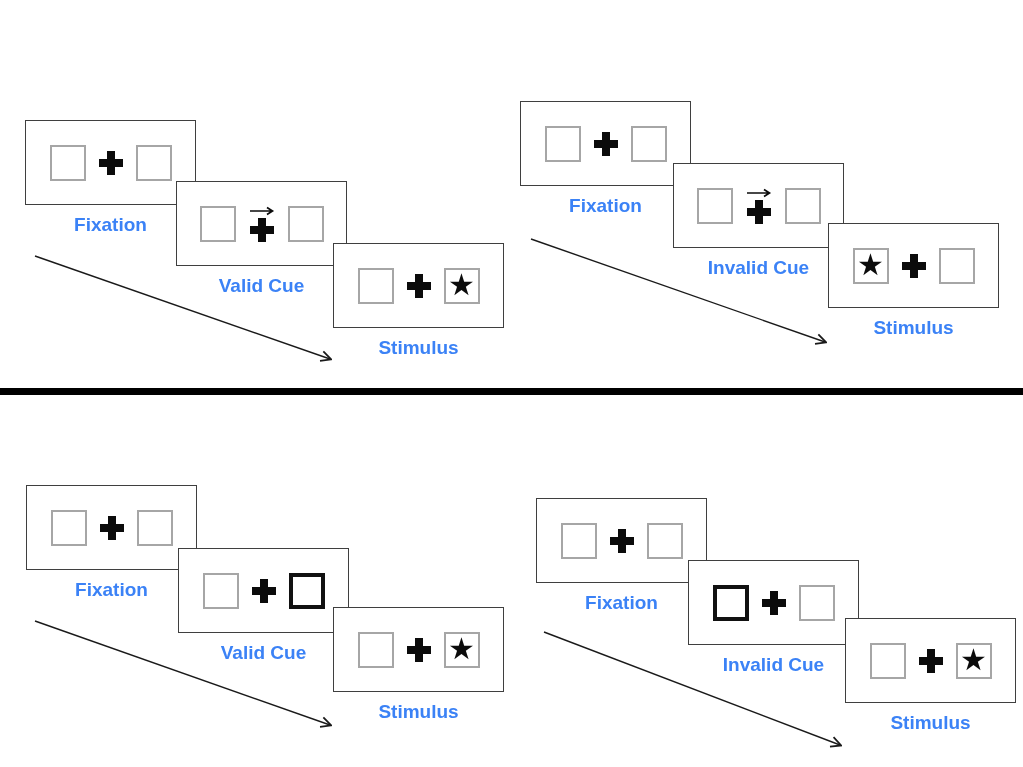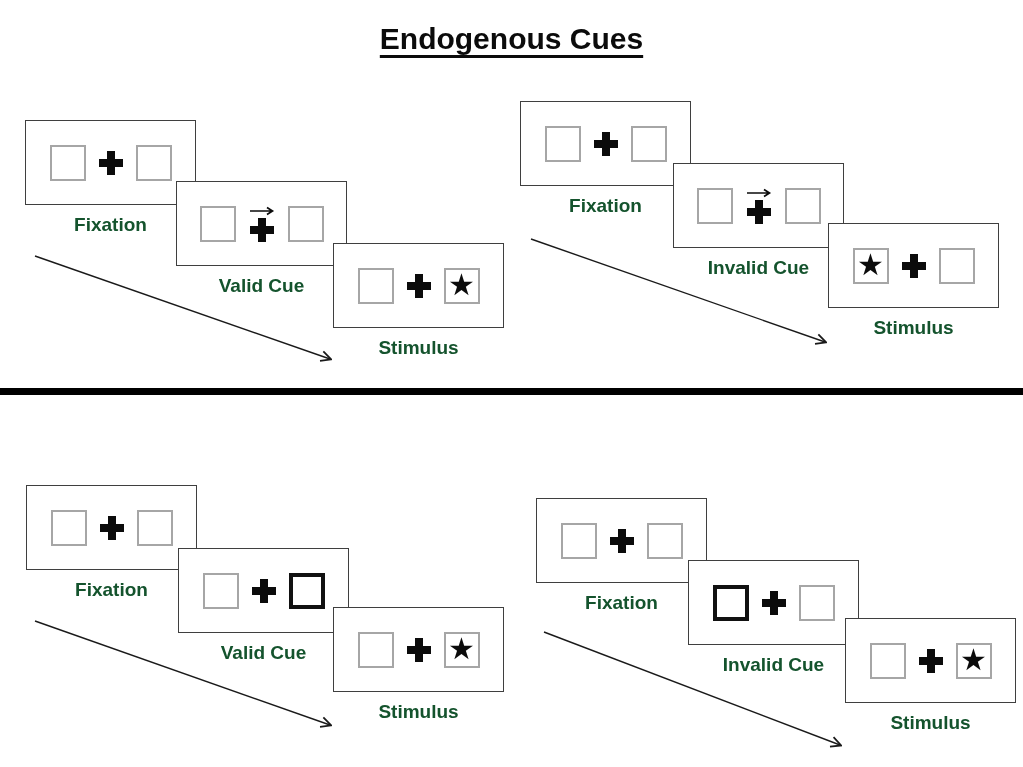--- a/index.html
+++ b/index.html
@@ -25,21 +25,21 @@
 
   
   .screen-wrap{position:absolute;width:171px;z-index:1;}
   .screen{
     box-sizing:border-box;width:171px;height:85px;background:#ffffff;
     border:1px solid #3f3f3f;
     display:flex;align-items:center;justify-content:center;gap:13px;
   }
   .screen-label{
     margin-top:9px;width:171px;text-align:center;
-    font-size:19px;font-weight:700;color:#14532d;white-space:nowrap;
+    font-size:19px;font-weight:700;color:#3b82f6;white-space:nowrap;
   }
   .square{
     box-sizing:border-box;width:36px;height:36px;background:#fff;
     border:2px solid #a6a6a6;
     display:flex;align-items:center;justify-content:center;
   }
   .square.thick{border:4px solid #111;}
   .star{font-size:30px;line-height:1;color:#0b0b0b;transform:translateY(-1px);}
 
   
@@ -70,21 +70,20 @@
       <marker id="ah" viewBox="0 0 10 10" refX="8" refY="5" markerWidth="9" markerHeight="9" orient="auto-start-reverse">
         <path d="M1 1 L9 5 L1 9" fill="none" stroke="#1a1a1a" stroke-width="1.4"></path>
       </marker>
     </defs>
     <line x1="35" y1="256" x2="330" y2="359" stroke="#1a1a1a" stroke-width="1.4" marker-end="url(#ah)"></line>
     <line x1="531" y1="239" x2="825" y2="342" stroke="#1a1a1a" stroke-width="1.4" marker-end="url(#ah)"></line>
     <line x1="35" y1="621" x2="330" y2="725" stroke="#1a1a1a" stroke-width="1.4" marker-end="url(#ah)"></line>
     <line x1="544" y1="632" x2="840" y2="745" stroke="#1a1a1a" stroke-width="1.4" marker-end="url(#ah)"></line>
   </svg>
 
-  <div id="endo-title" class="section-title">Endogenous Cues</div>
   <div id="divider"></div>
 
   <div id="ev-p1" class="screen-wrap">
     <div class="screen">
       <div class="square"></div>
       <div class="cross"></div>
       <div class="square"></div>
     </div>
     <div class="screen-label">Fixation</div>
   </div>

